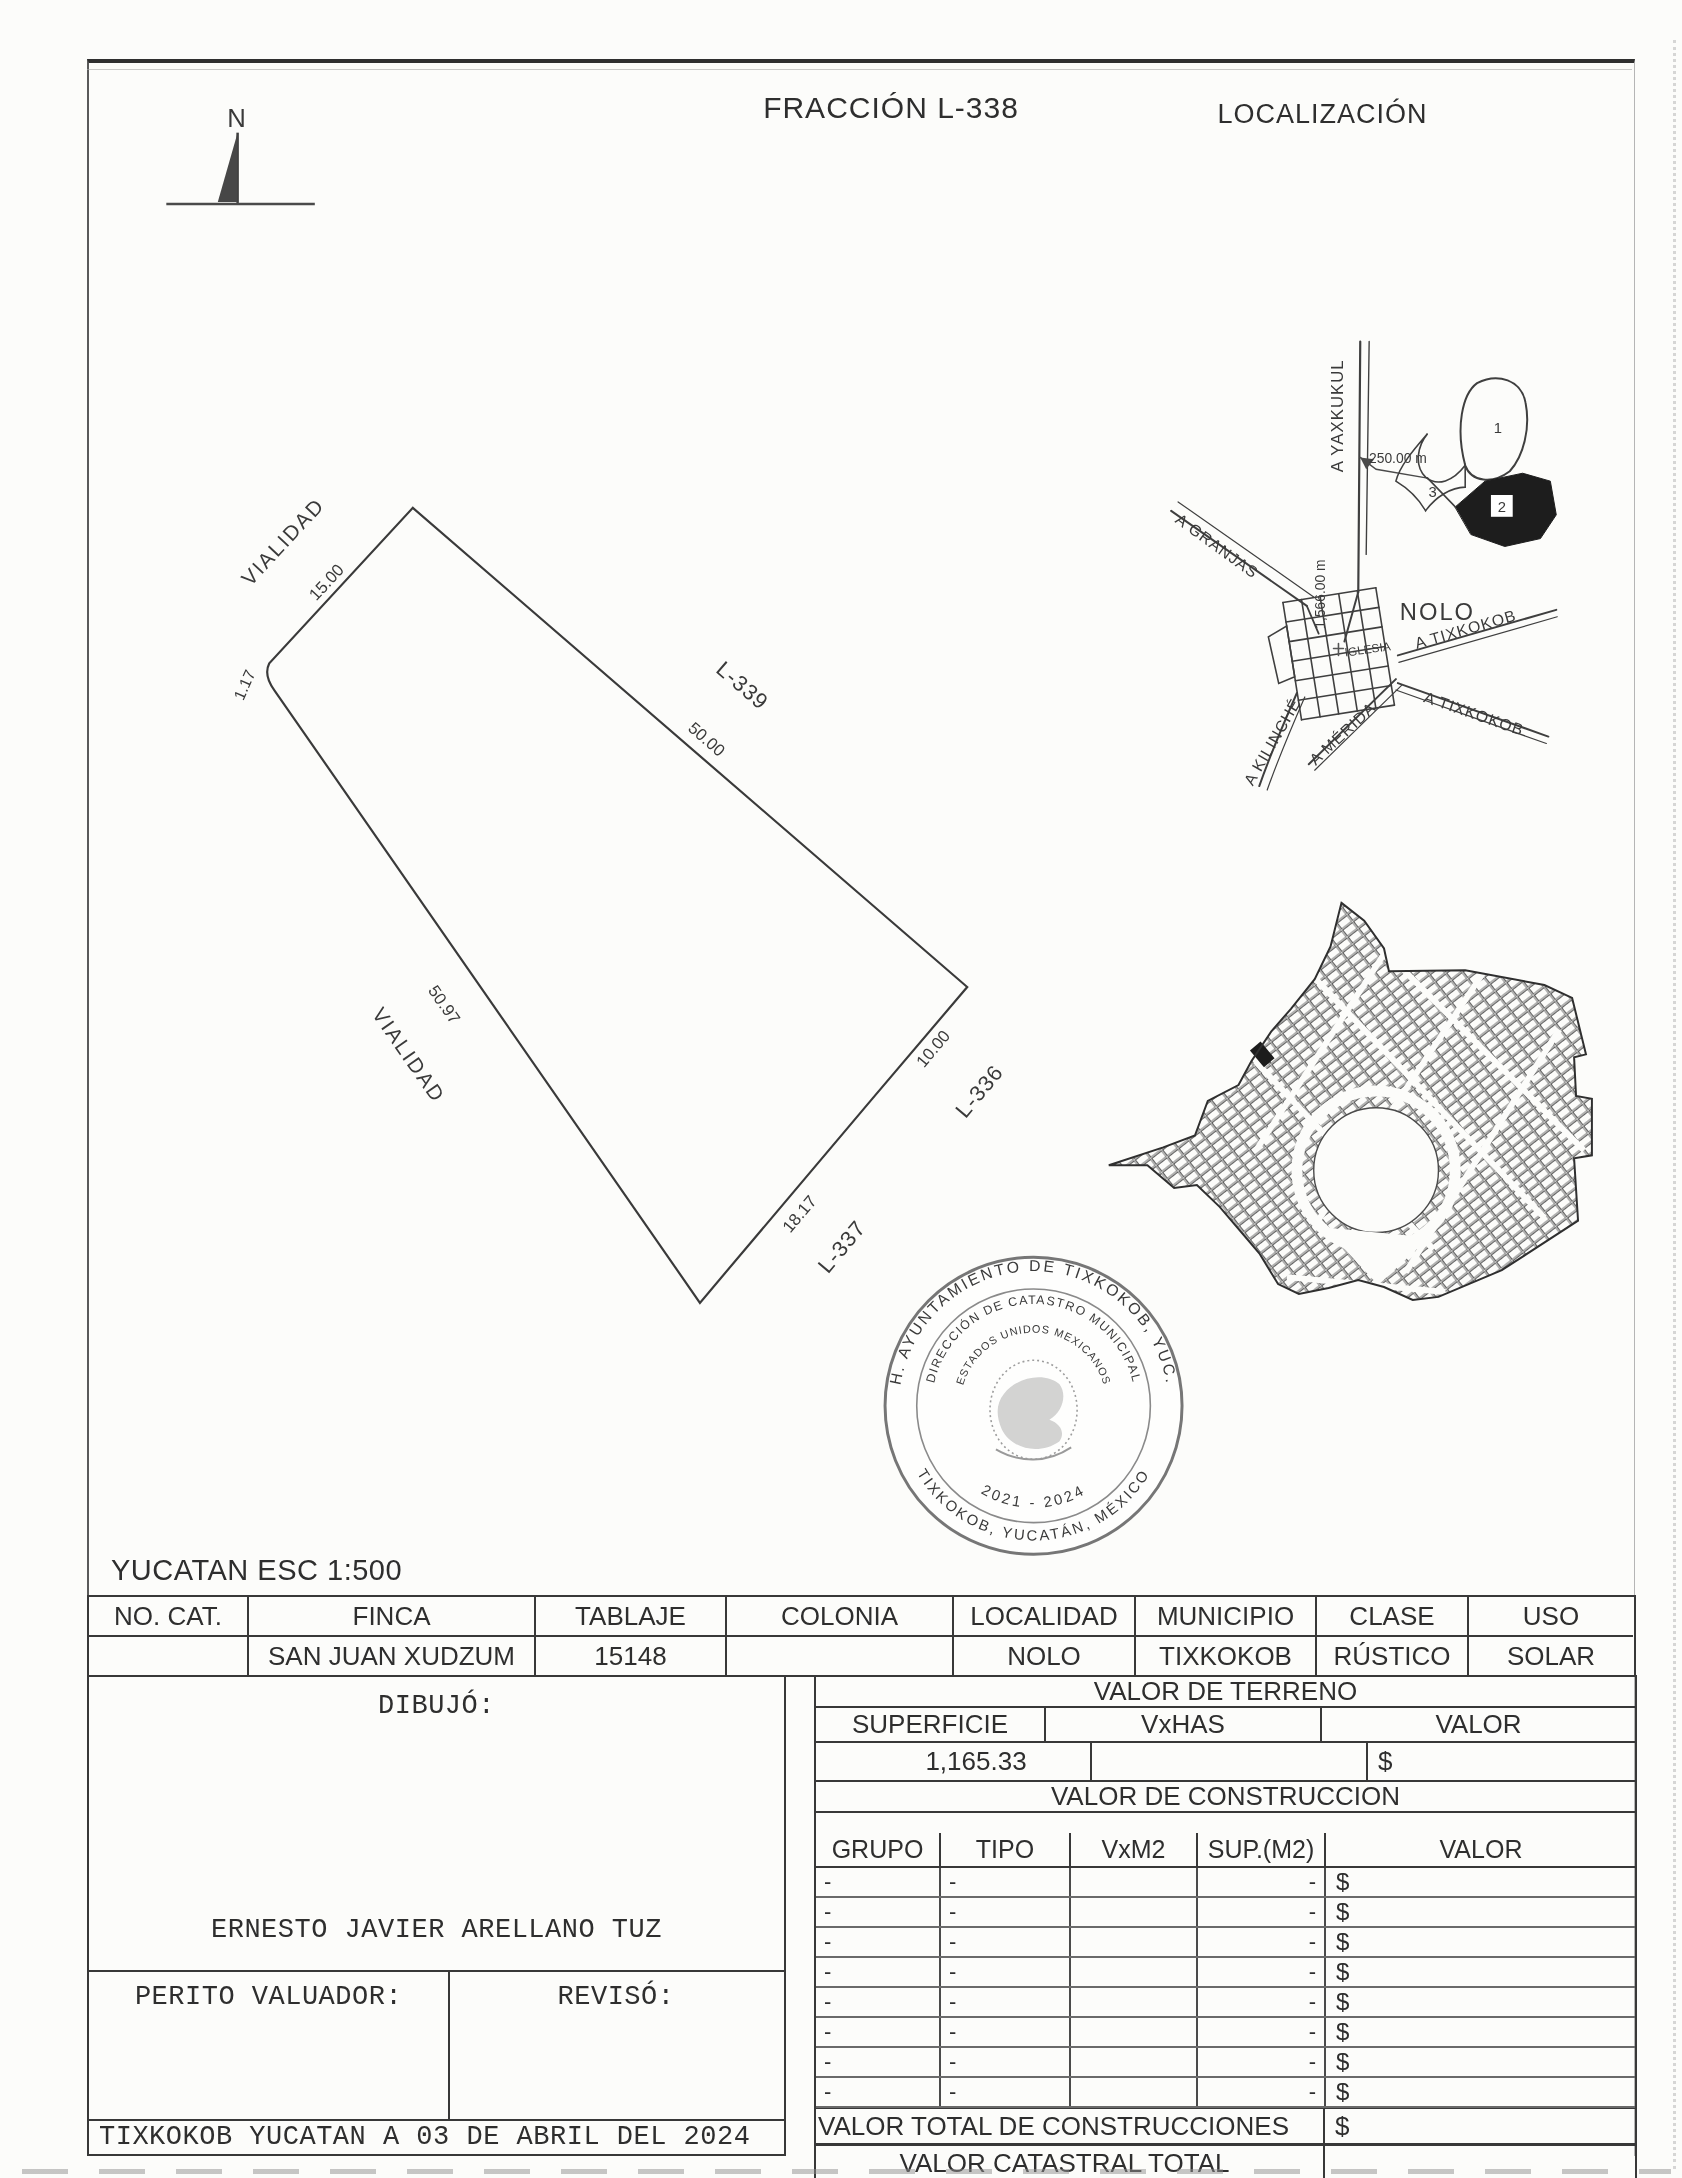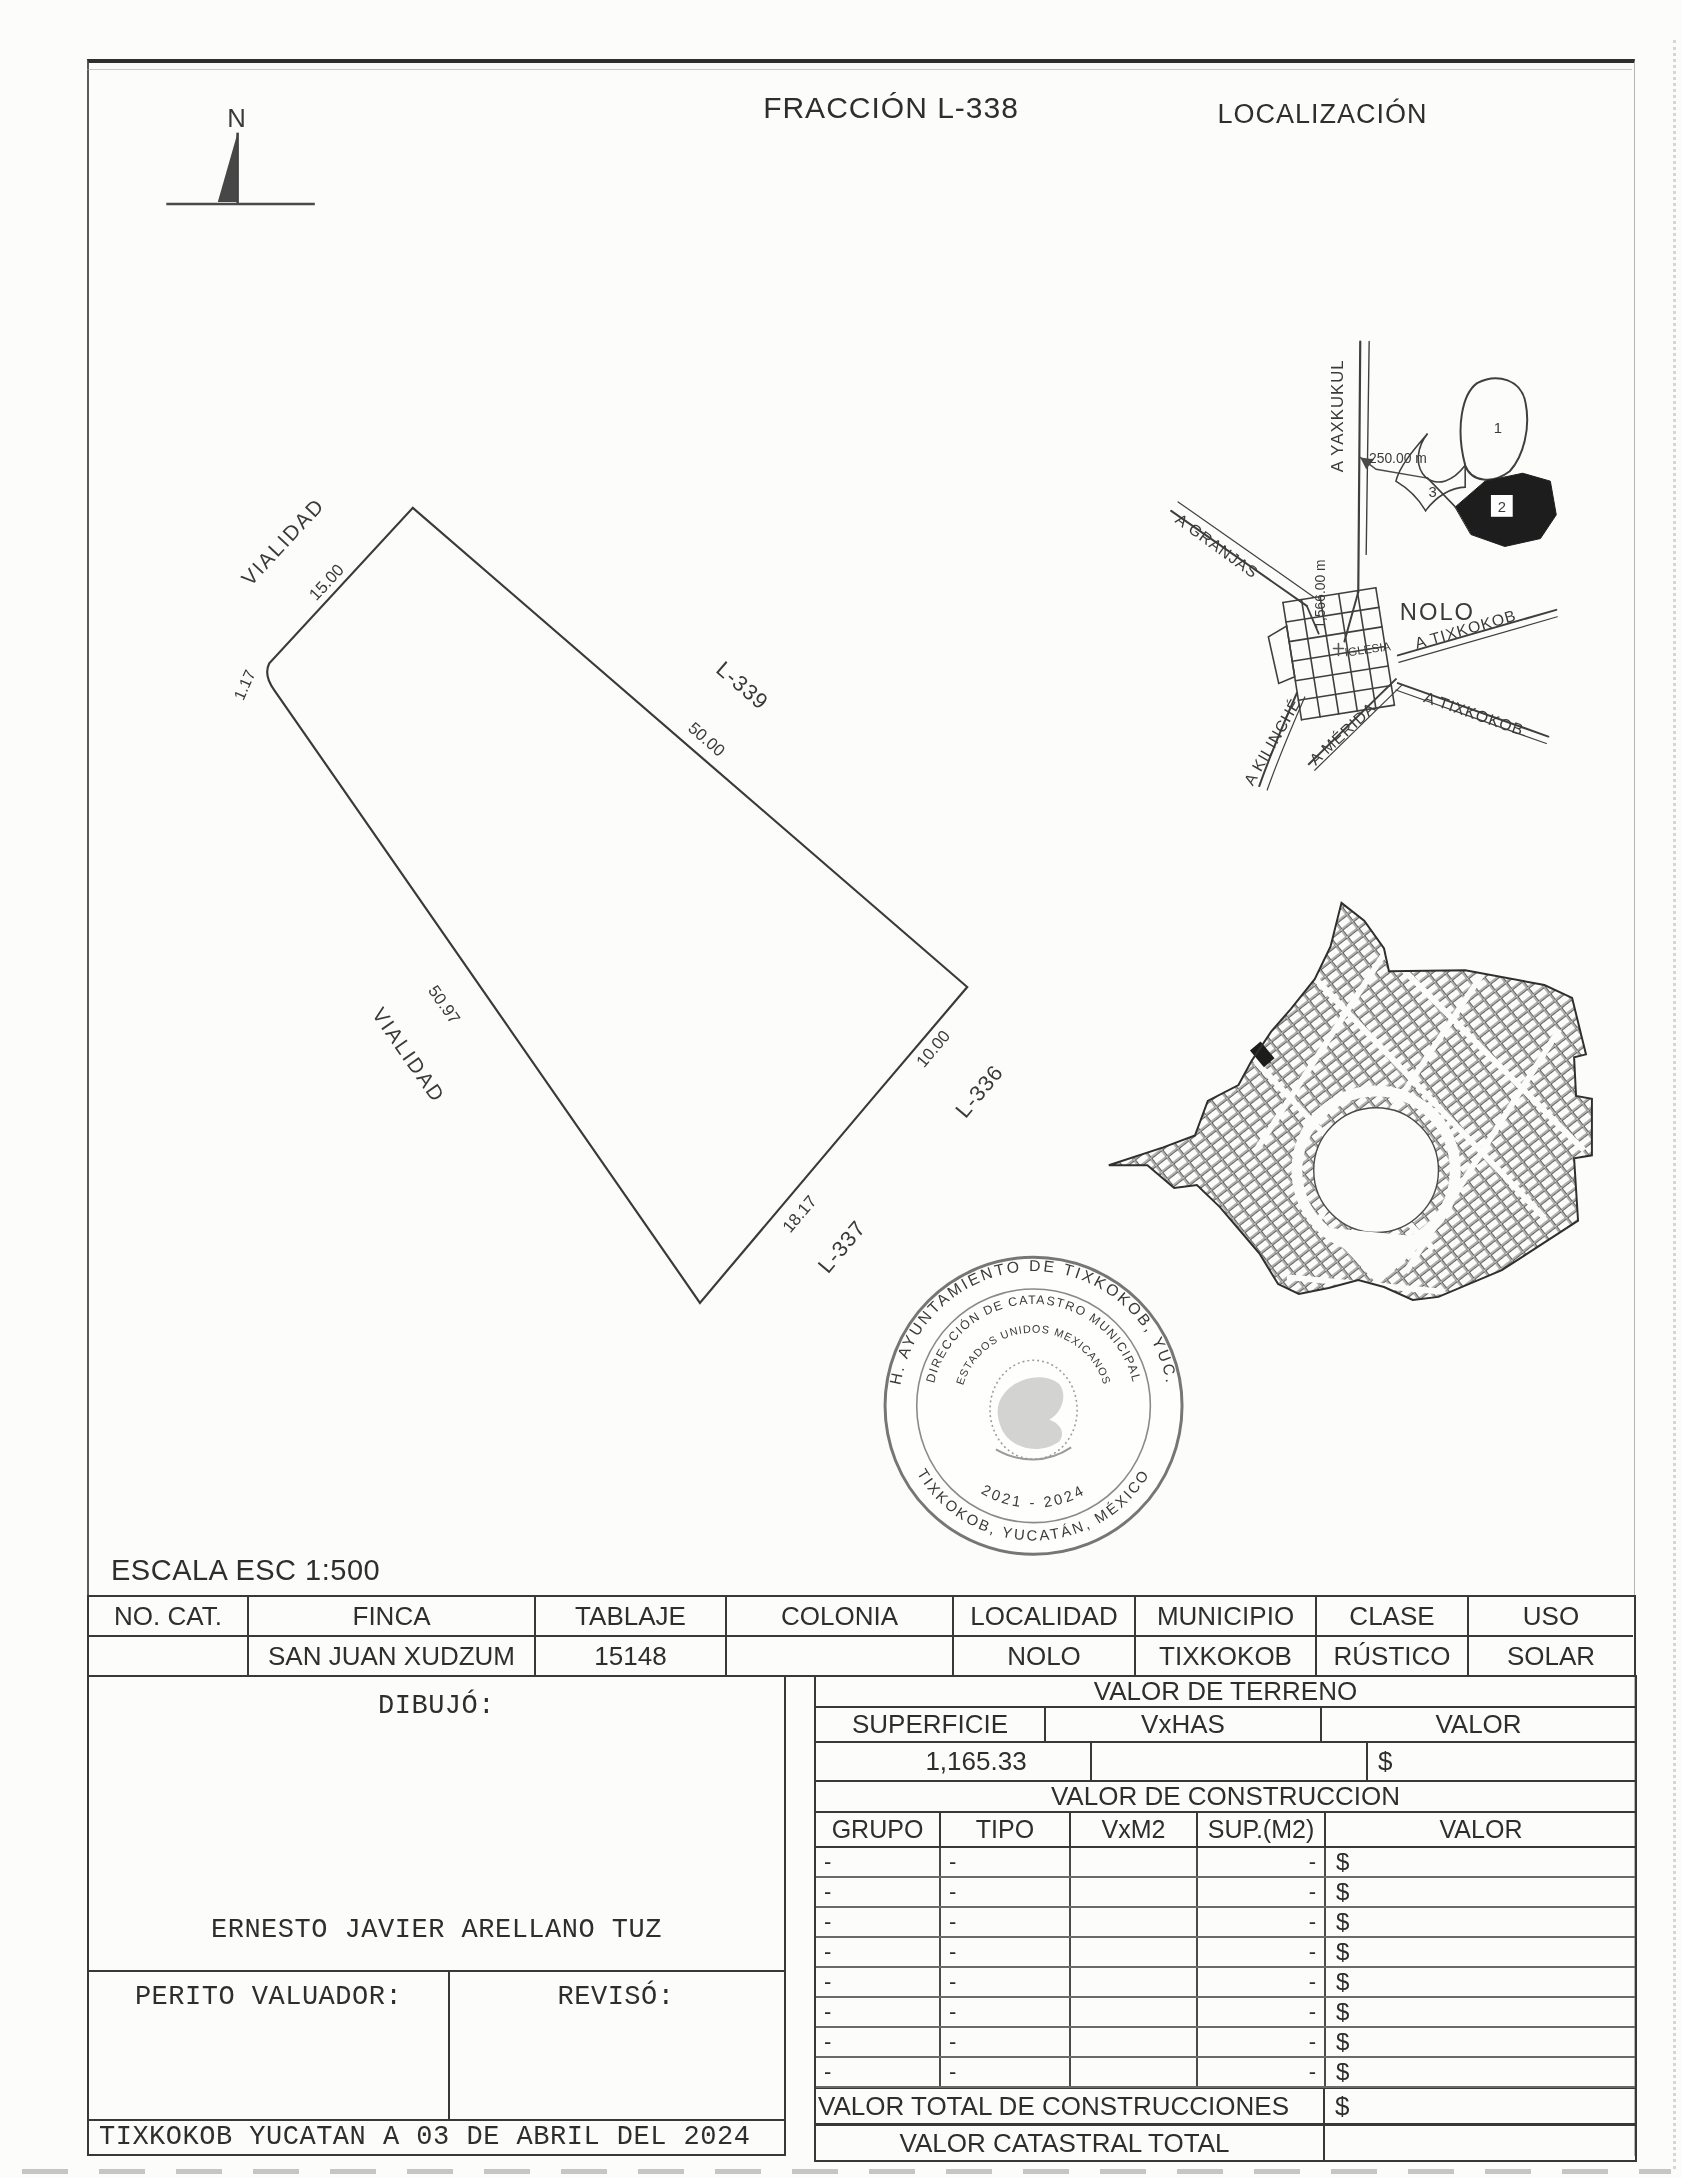--- a/index.html
+++ b/index.html
@@ -22,21 +22,21 @@
   #id-table .row.hdr .cell{border-bottom:2px solid #383838;}
   
   #val-tables{left:814px;top:1675px;width:819px;border:2px solid #383838;}
   .t-title{height:29px;line-height:29px;text-align:center;font-size:26px;border-bottom:2px solid #383838;}
   #terr-head{display:grid;grid-template-columns:230px 276px 313px;border-bottom:2px solid #383838;}
   #terr-head div, #terr-val div{height:33px;line-height:33px;text-align:center;font-size:26px;border-right:2px solid #383838;}
   #terr-head div:last-child,#terr-val div:last-child{border-right:none;}
   #terr-val{display:grid;grid-template-columns:230px 276px 313px;border-bottom:2px solid #383838;padding-left:46px;}
   #terr-val div{height:37px;line-height:37px;}
   #terr-val .money{text-align:left;padding-left:10px;}
-  #cons-head{display:grid;grid-template-columns:125px 130px 127px 128px 310px;border-bottom:2px solid #383838;}
+  #cons-head{display:grid;grid-template-columns:125px 130px 127px 128px 310px;border-bottom:2px solid #383838;margin-top:20px;}
   #cons-head div{height:33px;line-height:33px;text-align:center;font-size:25px;border-right:2px solid #383838;}
   #cons-head div:last-child{border-right:none;}
   .c-row{display:grid;grid-template-columns:125px 130px 127px 128px 310px;border-bottom:2px solid #6a6a6a;}
   .c-row div{height:28px;line-height:28px;font-size:22px;border-right:2px solid #4a4a4a;}
   .c-row div:last-child{border-right:none;}
   .c-row .dash-l{text-align:left;padding-left:8px;}
   .c-row .dash-r{text-align:right;padding-right:8px;}
   .c-row .money{text-align:left;padding-left:10px;font-size:24px;}
   .tot-row{display:grid;grid-template-columns:509px 310px;border-top:1px solid #383838;}
   .tot-row div{height:34px;line-height:34px;font-size:26px;border-right:2px solid #383838;}
@@ -203,21 +203,21 @@
       <text font-size="11" letter-spacing="1" fill="#7d7d7d">
         <textPath href="#p-seal-mid" startOffset="50%" text-anchor="middle">ESTADOS UNIDOS MEXICANOS</textPath>
       </text>
     </g>
   </svg>
 
   <div class="abs doc-text" style="left:614px;top:91px;width:554px;text-align:center;font-size:30px;letter-spacing:1px;">FRACCIÓN L-338</div>
 
   <div class="abs doc-text" style="left:1174px;top:99px;width:297px;text-align:center;font-size:27px;letter-spacing:1px;">LOCALIZACIÓN</div>
 
-  <div class="abs doc-text" style="left:111px;top:1554px;font-size:29px;">ESCALA ESC 1:500</div>
+  <div class="abs doc-text" style="left:111px;top:1554px;font-size:29px;">YUCATAN ESC 1:500</div>
 
   <div class="abs" id="id-table">
     <div class="row hdr">
       <div class="cell">NO. CAT.</div>
       <div class="cell">FINCA</div>
       <div class="cell">TABLAJE</div>
       <div class="cell">COLONIA</div>
       <div class="cell">LOCALIDAD</div>
       <div class="cell">MUNICIPIO</div>
       <div class="cell">CLASE</div>

